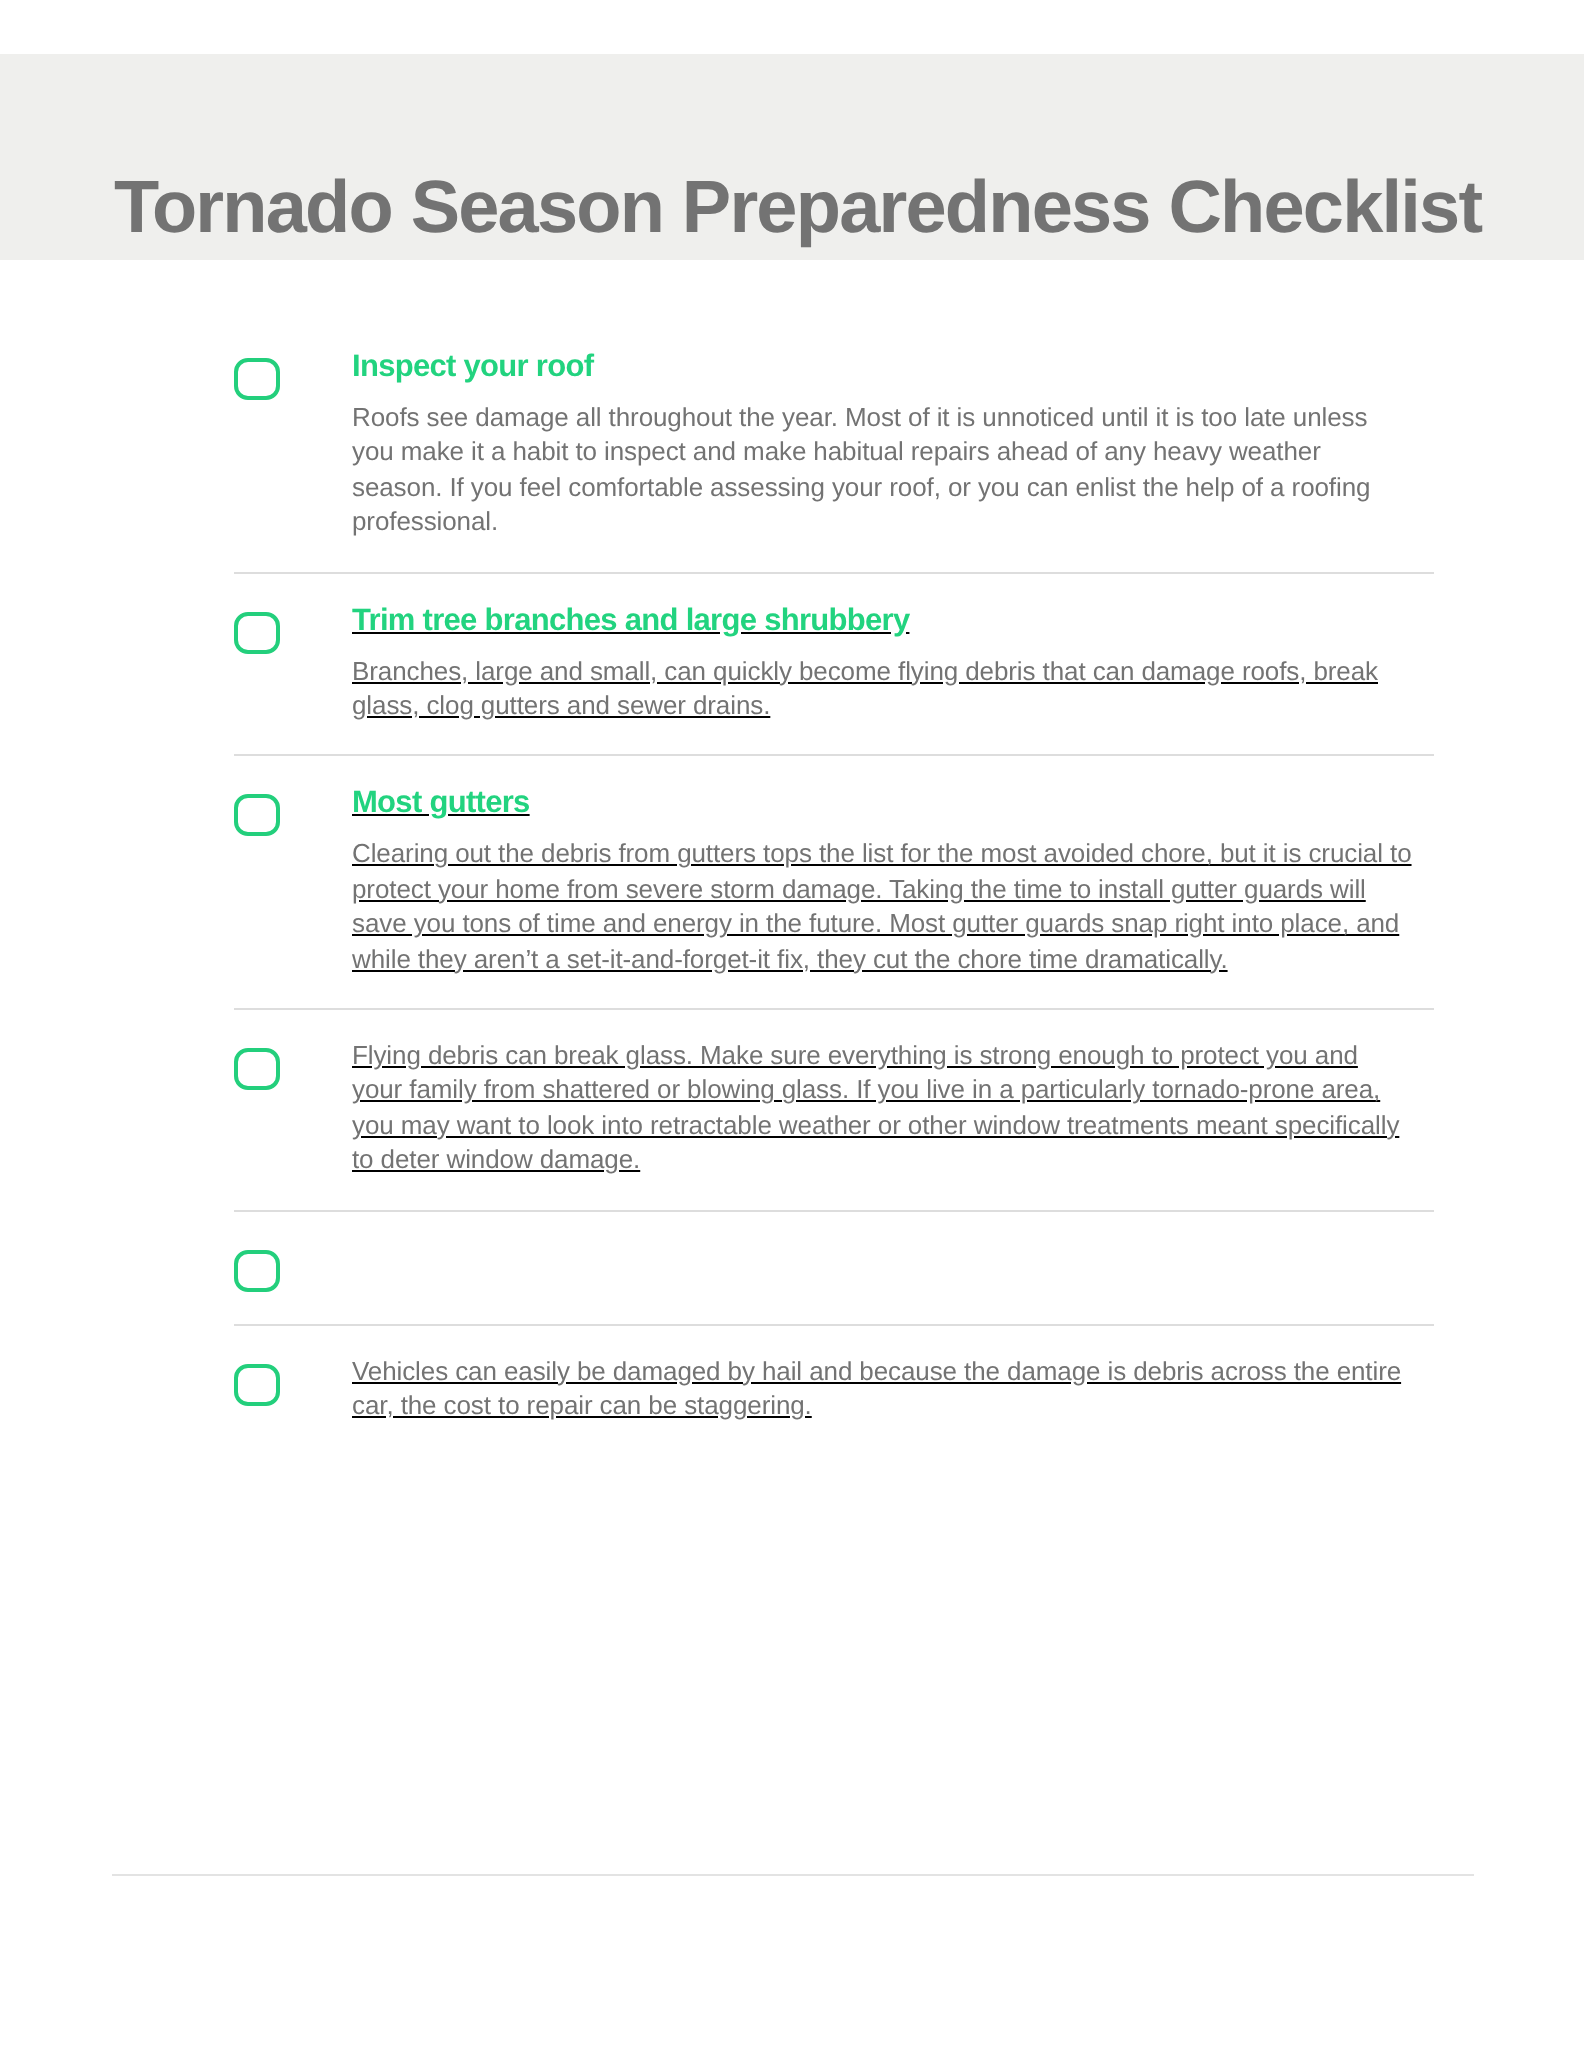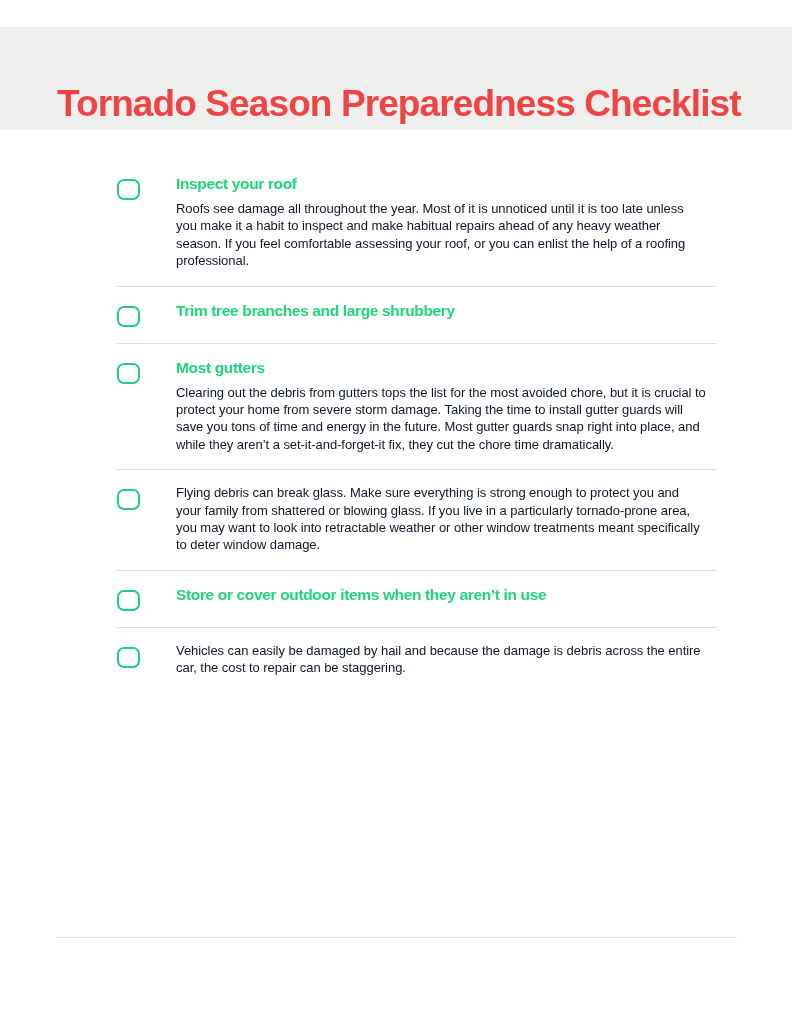--- a/index.html
+++ b/index.html
@@ -14,39 +14,40 @@
 
   
   .header-band{
     position:absolute;left:0;top:27px;width:792px;height:103px;
     background:#efefed;
   }
   .page-title{
     position:absolute;left:57px;top:57px;
     font-size:37px;
     font-weight:bold;
-    color:#ef4444;
+    color:#737373;
     letter-spacing:-0.9px;
     line-height:44px;
     white-space:nowrap;
   }
 
   
   .checklist{
     position:absolute;left:0;top:160px;width:792px;padding-left:21px;
   }
   .item{
     position:relative;
     margin:0 96px 0 96px;
     padding:14px 0 16px 0;
     display:flex;
     align-items:flex-start;
   }
   .item + .item{
     border-top:1px solid #dddddd;
+    text-decoration:underline;
   }
   .checkbox{
     flex:0 0 auto;
     width:23px;height:21px;
     border:2.5px solid #23cf7c;
     border-radius:7px;
     background:#fff;
     margin-top:5px;
     box-sizing:border-box;
   }
@@ -58,21 +59,21 @@
   .item-title{
     color:#22d37f;
     font-size:15.5px;
     font-weight:bold;
     letter-spacing:-0.35px;
     line-height:19px;
     margin:0 0 7px 0;
     white-space:pre-line;
   }
   .item-text{
-    color:#0f172a;
+    color:#737373;
     font-size:13px;
     line-height:17.4px;
     letter-spacing:-0.05px;
     margin:0;
     max-width:530px;
     white-space:pre-line;
   }
 
   
   .footer-rule{
@@ -98,20 +99,21 @@
       <div class="item-body">
         <div class="item-title">Inspect your roof</div>
         <p class="item-text">Roofs see damage all throughout the year. Most of it is unnoticed until it is too late unless you make it a habit to inspect and make habitual repairs ahead of any heavy weather season. If you feel comfortable assessing your roof, or you can enlist the help of a roofing professional.</p>
       </div>
     </div>
 
     <div class="item">
       <div class="checkbox"></div>
       <div class="item-body">
         <div class="item-title">Trim tree branches and large shrubbery</div>
+        <p class="item-text">Branches, large and small, can quickly become flying debris that can damage roofs, break glass, clog gutters and sewer drains.</p>
       </div>
     </div>
 
     <div class="item">
       <div class="checkbox"></div>
       <div class="item-body">
         <div class="item-title">Most gutters</div>
         <p class="item-text">Clearing out the debris from gutters tops the list for the most avoided chore, but it is crucial to protect your home from severe storm damage. Taking the time to install gutter guards will save you tons of time and energy in the future. Most gutter guards snap right into place, and while they aren’t a set-it-and-forget-it fix, they cut the chore time dramatically.</p>
       </div>
     </div>
@@ -119,21 +121,20 @@
     <div class="item">
       <div class="checkbox"></div>
       <div class="item-body">
         <p class="item-text">Flying debris can break glass. Make sure everything is strong enough to protect you and your family from shattered or blowing glass. If you live in a particularly tornado-prone area, you may want to look into retractable weather or other window treatments meant specifically to deter window damage.</p>
       </div>
     </div>
 
     <div class="item">
       <div class="checkbox"></div>
       <div class="item-body">
-        <div class="item-title">Store or cover outdoor items when they aren’t in use</div>
       </div>
     </div>
 
     <div class="item">
       <div class="checkbox"></div>
       <div class="item-body">
         <p class="item-text">Vehicles can easily be damaged by hail and because the damage is debris across the entire car, the cost to repair can be staggering.</p>
       </div>
     </div>
 

